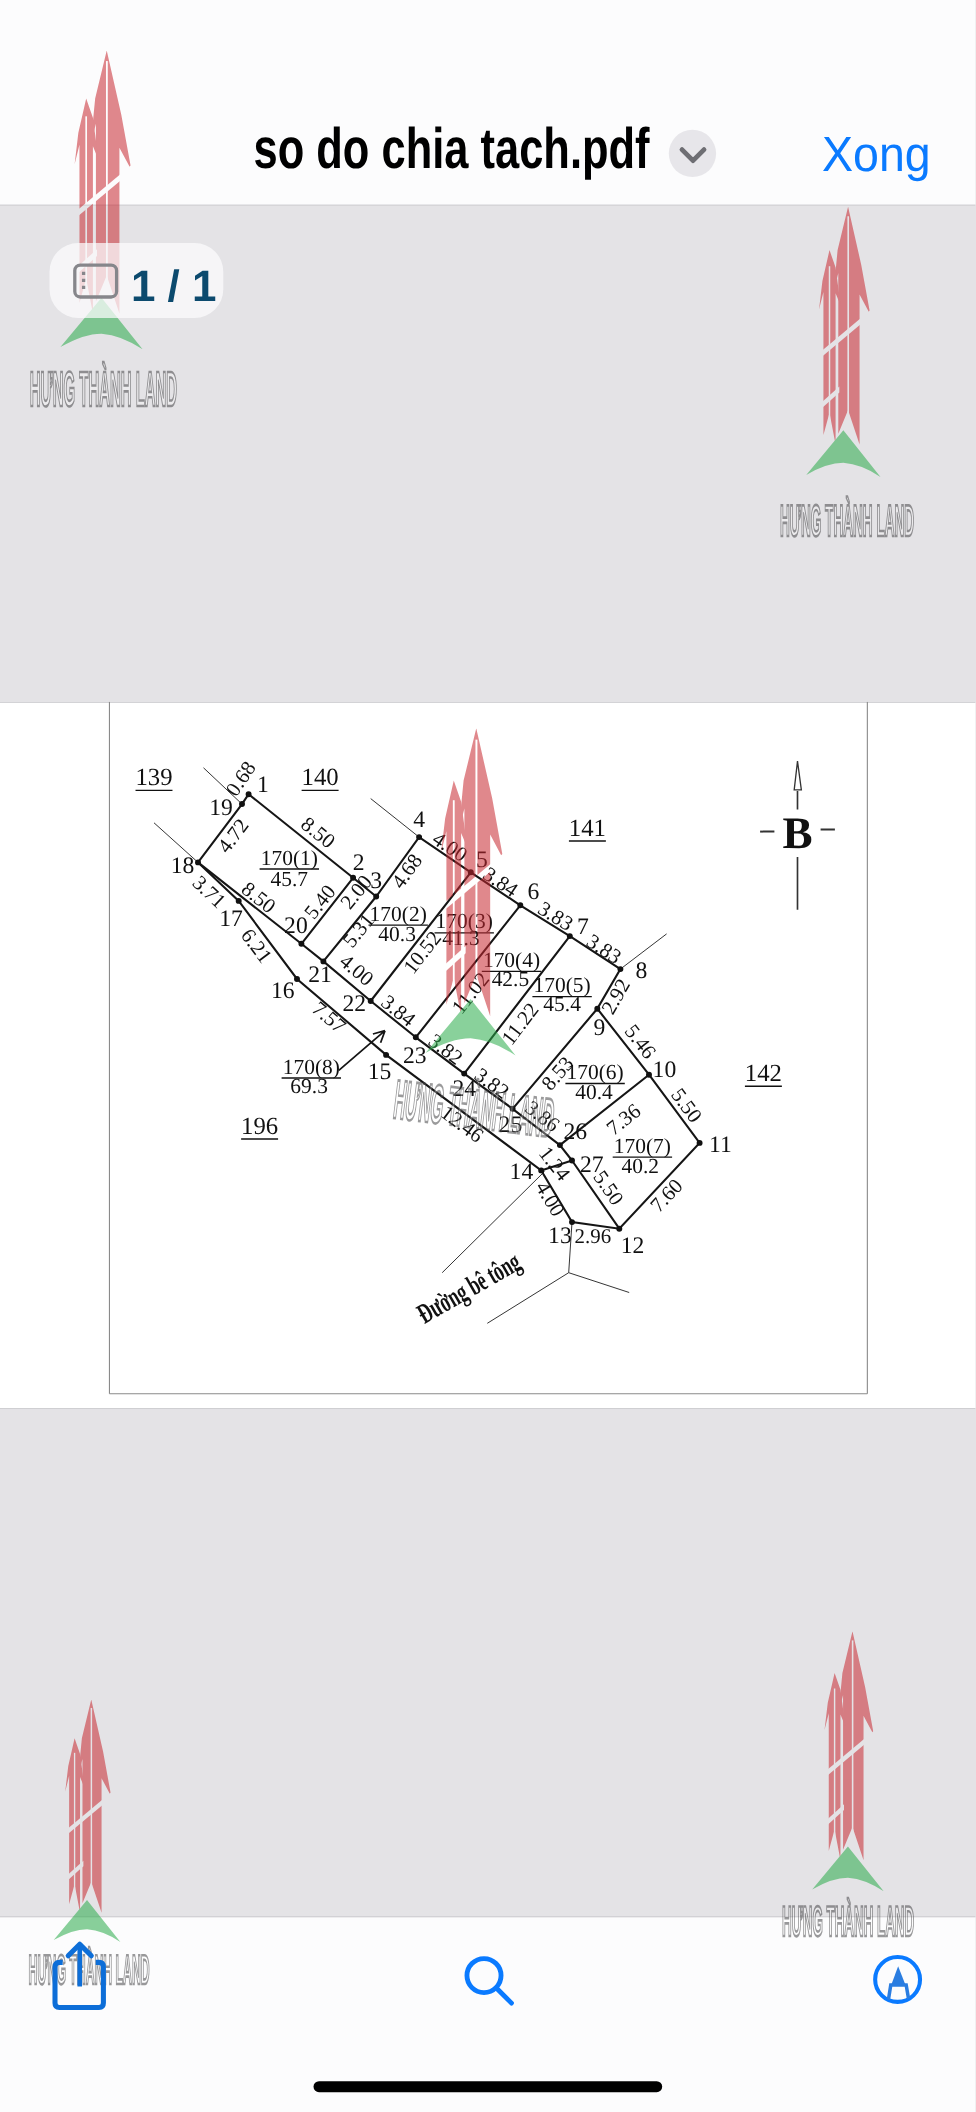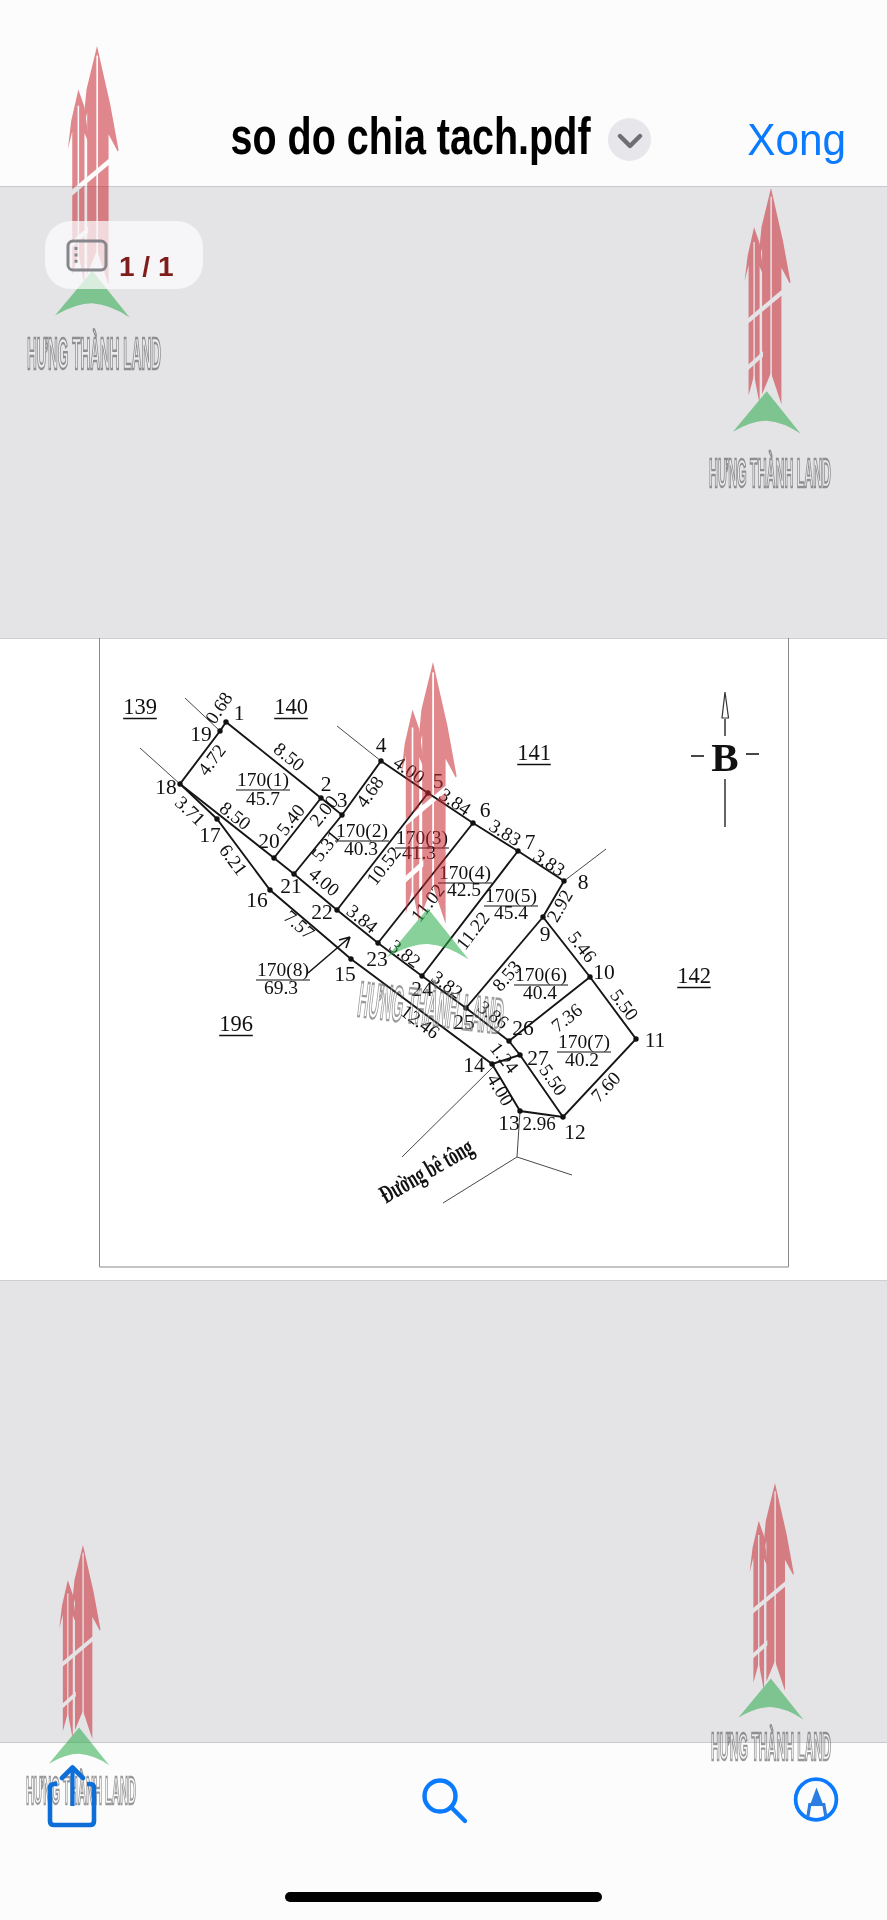--- a/index.html
+++ b/index.html
@@ -226,21 +226,21 @@
 
 <div class="abs" style="z-index:31;right:41px;top:114px;text-align:right;font-size:45px;color:#0a7aff;transform:scaleX(0.94);transform-origin:right center;">Xong</div>
 
 <div class="abs" style="z-index:50;left:45px;top:221px;width:158px;height:68px;border-radius:26px;background:rgba(252,252,254,0.72);"></div>
 
 <svg class="abs" style="z-index:51;left:66px;top:239px;" width="44" height="34" viewBox="0 0 44 34">
 <rect x="2" y="2" width="38" height="29" rx="5" fill="none" stroke="#86868b" stroke-width="3"></rect>
 <line x1="10" y1="8" x2="10" y2="25" stroke="#86868b" stroke-width="3" stroke-dasharray="3 3.4"></line>
 </svg>
 
-<div class="abs" style="z-index:51;left:119px;top:251px;font-size:28px;font-weight:600;color:#7f1d1d;">1 / 1</div>
+<div class="abs" style="z-index:51;left:119px;top:239px;font-size:40px;font-weight:600;color:#0c4a6e;">1 / 1</div>
 
 <div class="abs" style="left:0;top:1742px;width:887px;height:178px;background:#fcfcfd;border-top:1px solid #c9c8cc;z-index:30;"></div>
 
 <svg class="abs" style="z-index:55;left:45px;top:1760px;" width="56" height="72" viewBox="0 0 56 72">
 <path d="M12 24 L9 24 Q5 24 5 28 L5 61 Q5 65 9 65 L45 65 Q49 65 49 61 L49 28 Q49 24 45 24 L42 24" fill="none" stroke="#0d6ed8" stroke-width="4.6"></path>
 <line x1="27.5" y1="9" x2="27.5" y2="46" stroke="#0d6ed8" stroke-width="4.2"></line>
 <path d="M17 18 L27.5 7.5 L38 18" fill="none" stroke="#0d6ed8" stroke-width="4.6" stroke-linecap="round" stroke-linejoin="round"></path>
 </svg>
 
 <svg class="abs" style="z-index:55;left:418px;top:1774px;" width="52" height="52" viewBox="0 0 52 52">

